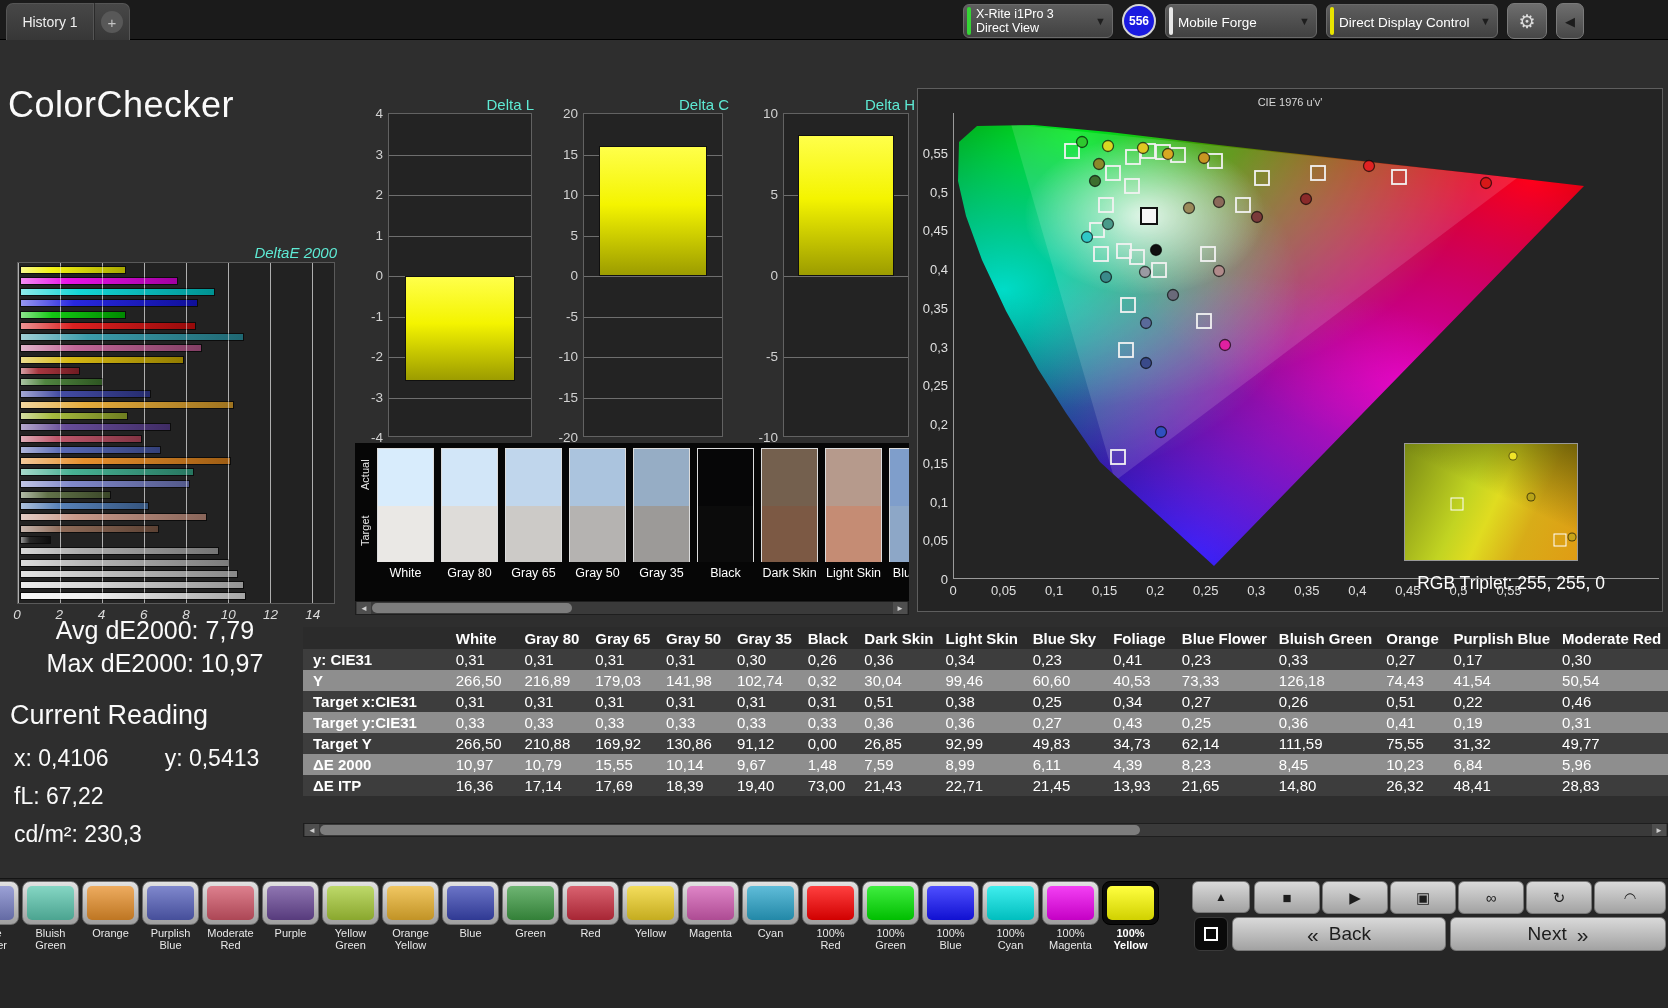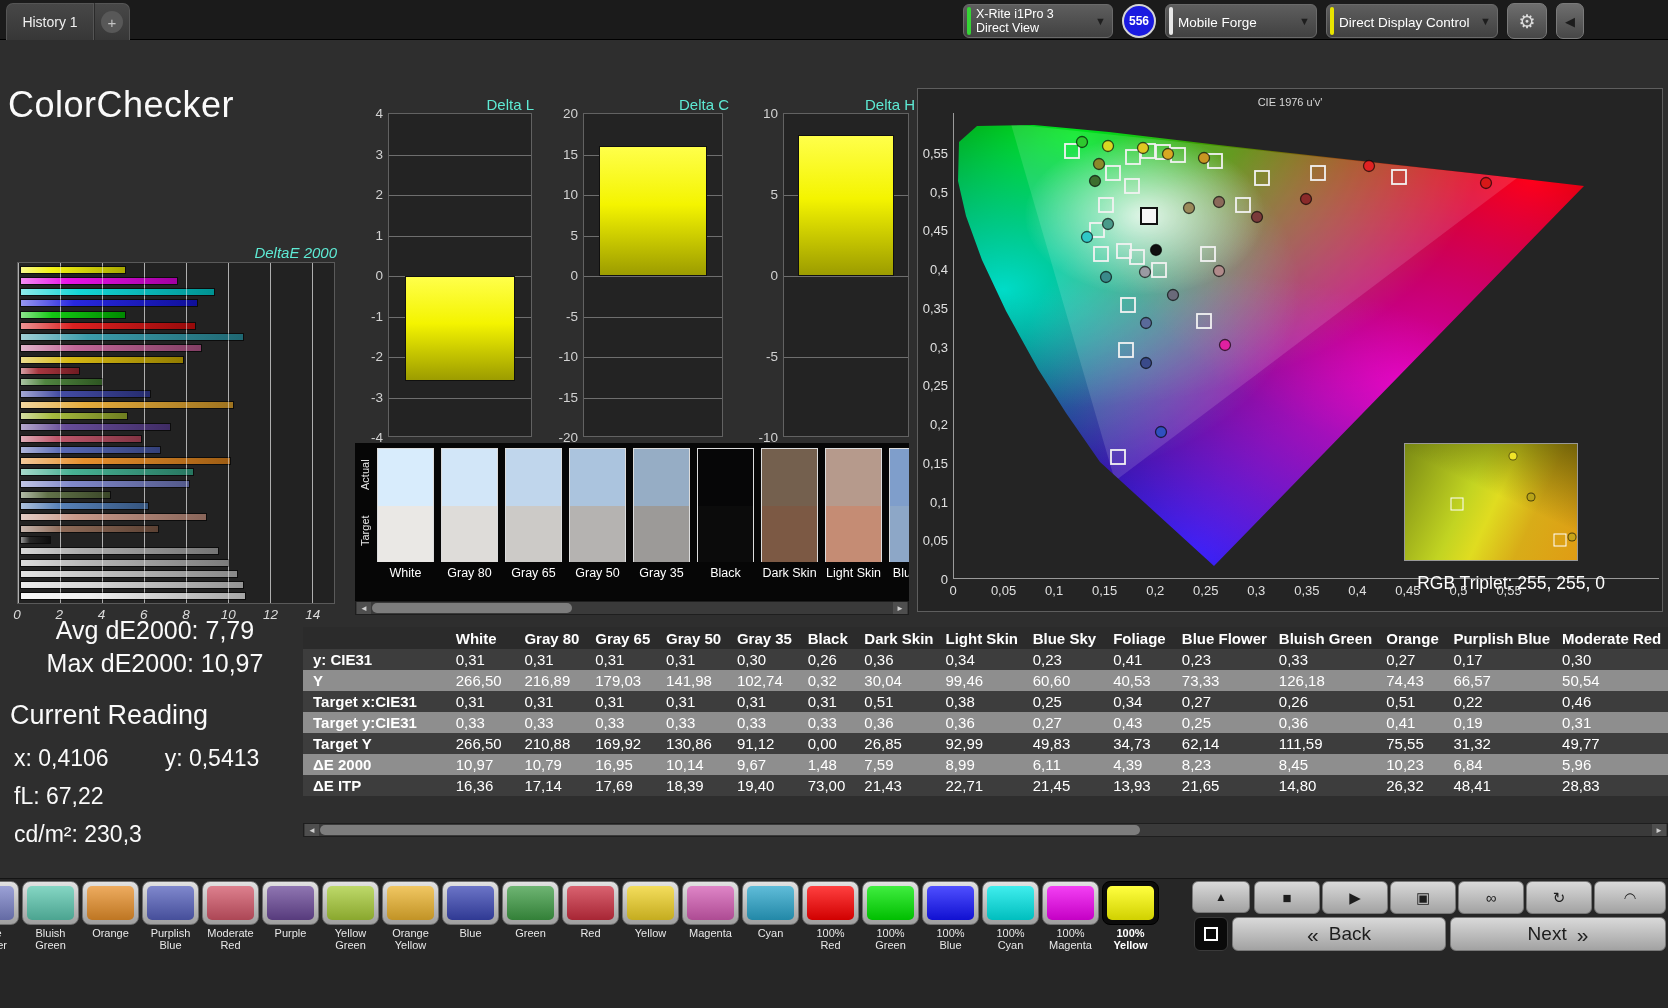--- a/index.html
+++ b/index.html
@@ -543,21 +543,21 @@
             <td>141,98</td>
             <td>102,74</td>
             <td>0,32</td>
             <td>30,04</td>
             <td>99,46</td>
             <td>60,60</td>
             <td>40,53</td>
             <td>73,33</td>
             <td>126,18</td>
             <td>74,43</td>
-            <td>66,57</td>
+            <td>41,54</td>
             <td>50,54</td>
           </tr>
           <tr>
             <td class="rowlab">Target x:CIE31</td>
             <td>0,31</td>
             <td>0,31</td>
             <td>0,31</td>
             <td>0,31</td>
             <td>0,31</td>
             <td>0,31</td>
@@ -604,21 +604,21 @@
             <td>62,14</td>
             <td>111,59</td>
             <td>75,55</td>
             <td>31,32</td>
             <td>49,77</td>
           </tr>
           <tr>
             <td class="rowlab">ΔE 2000</td>
             <td>10,97</td>
             <td>10,79</td>
-            <td>16,95</td>
+            <td>15,55</td>
             <td>10,14</td>
             <td>9,67</td>
             <td>1,48</td>
             <td>7,59</td>
             <td>8,99</td>
             <td>6,11</td>
             <td>4,39</td>
             <td>8,23</td>
             <td>8,45</td>
             <td>10,23</td>

